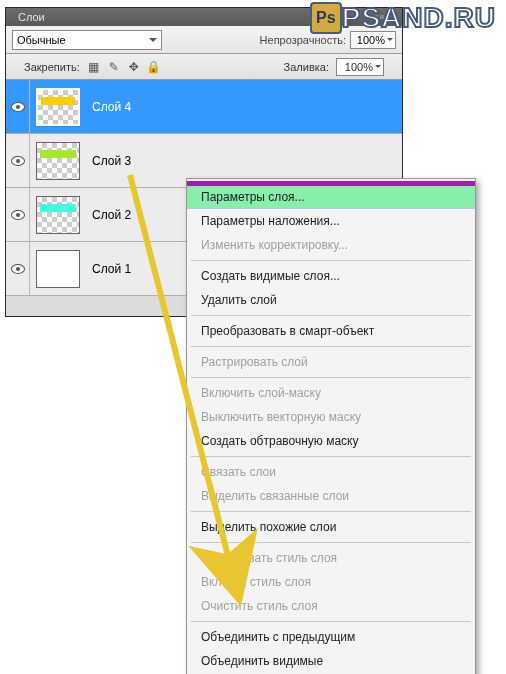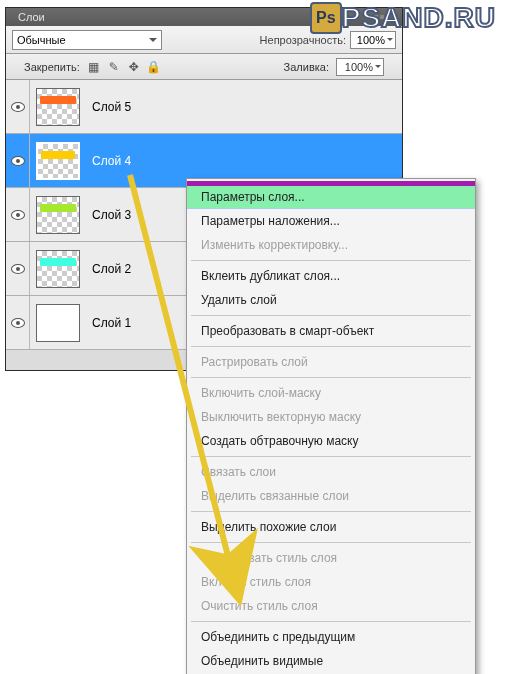--- a/index.html
+++ b/index.html
@@ -84,29 +84,20 @@
       <span>🔒</span>
     </div>
     <div class="fill-section">
       <span>Заливка:</span>
       <div class="pct">
         <span>100%</span>
       </div>
     </div>
   </div>
   <div class="layers" id="layers-list">
-      <div class="layer">
-        <div class="eye-col">
-          <div class="eye"></div>
-        </div>
-        <div class="thumb">
-          <div class="stripe" style="background: rgb(255, 106, 31);"></div>
-        </div>
-        <span class="layer-name">Слой 5</span>
-      </div>
       <div class="layer selected">
         <div class="eye-col">
           <div class="eye"></div>
         </div>
         <div class="thumb">
           <div class="stripe" style="background: rgb(255, 204, 0);"></div>
         </div>
         <span class="layer-name">Слой 4</span>
       </div>
       <div class="layer">
@@ -145,21 +136,21 @@
       </marker>
     </defs>
   <line x1="90" y1="10" x2="198" y2="430" stroke="#e8c62f" stroke-width="6" marker-end="url(#ah)"></line>
 </svg>
 
 <div class="ctx" id="ctx">
     <div class="ctx-item hover">Параметры слоя...</div>
     <div class="ctx-item">Параметры наложения...</div>
     <div class="ctx-item disabled">Изменить корректировку...</div>
     <div class="ctx-sep"></div>
-    <div class="ctx-item">Вклеить дубликат слоя...</div>
+    <div class="ctx-item">Создать видимые слоя...</div>
     <div class="ctx-item">Удалить слой</div>
     <div class="ctx-sep"></div>
     <div class="ctx-item">Преобразовать в смарт-объект</div>
     <div class="ctx-sep"></div>
     <div class="ctx-item disabled">Растрировать слой</div>
     <div class="ctx-sep"></div>
     <div class="ctx-item disabled">Включить слой-маску</div>
     <div class="ctx-item disabled">Выключить векторную маску</div>
     <div class="ctx-item">Создать обтравочную маску</div>
     <div class="ctx-sep"></div>

